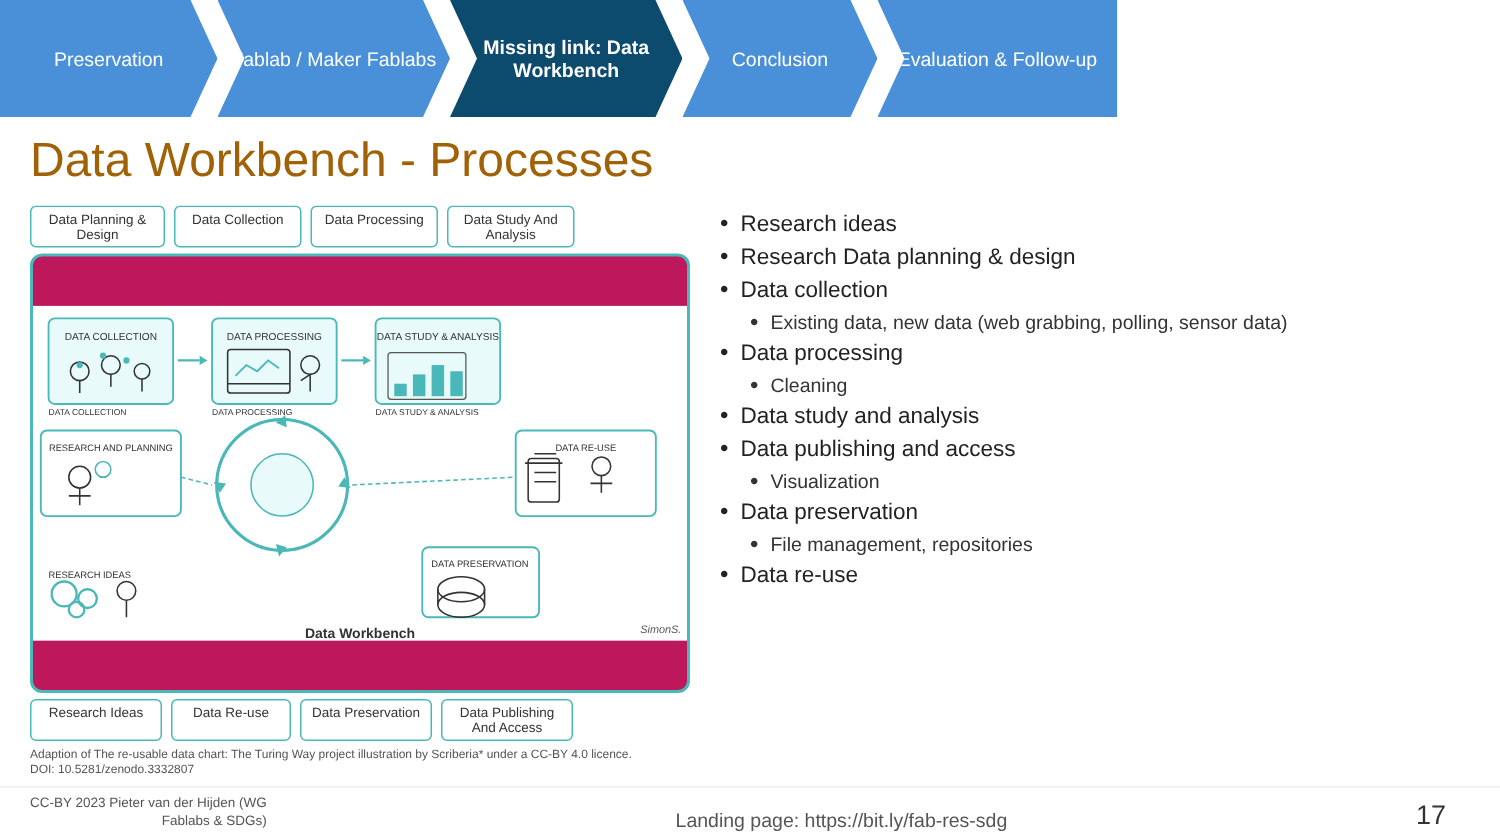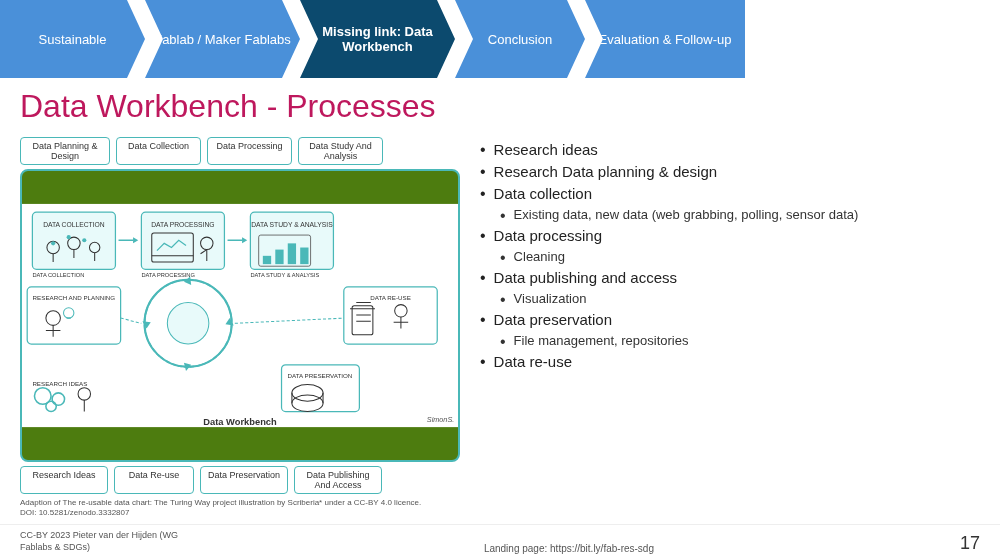--- a/index.html
+++ b/index.html
@@ -61,21 +61,21 @@
       flex: 1;
       display: flex;
       flex-direction: column;
       padding: 10px 20px 5px 20px;
       overflow: hidden;
     }
 
     .page-title {
       font-size: 32px;
       font-weight: 300;
-      color: #be185d;
+      color: #a16207;
       margin-bottom: 12px;
       flex-shrink: 0;
     }
 
     .content-area {
       display: flex;
       flex: 1;
       gap: 20px;
       overflow: hidden;
     }
@@ -103,21 +103,21 @@
       background: #fff;
     }
     .diagram-label-box.wide { width: 90px; }
     .diagram-label-box.med { width: 85px; }
 
     .diagram-main {
       border: 2px solid #4ab8b8;
       border-radius: 8px;
       flex: 1;
       position: relative;
-      background: #4d7c0f;
+      background: #be185d;
       display: flex;
       flex-direction: column;
       align-items: center;
       justify-content: center;
       overflow: hidden;
     }
 
     
     .svg-container {
       width: 100%;
@@ -173,47 +173,48 @@
       content: '•';
       margin-right: 8px;
       flex-shrink: 0;
     }
 
     
     .slide-footer {
       display: flex;
       justify-content: space-between;
       align-items: flex-end;
-      padding: 4px 20px 6px 20px;
+      padding: 4px 36px 6px 20px;
       flex-shrink: 0;
       border-top: 1px solid #eee;
+      text-align: right;
     }
     .footer-left {
       font-size: 9px;
       color: #555;
       line-height: 1.4;
     }
     .footer-center {
-      font-size: 10px;
+      font-size: 13px;
       color: #555;
     }
     .page-number {
       font-size: 18px;
       color: #333;
       font-weight: 400;
     }
   </style>
 </head>
 <body>
 
 <div class="slide">
 
   <div class="nav-bar">
     <div class="nav-item nav-item-1 inactive">
-      <span>Sustainable</span>
+      <span>Preservation</span>
     </div>
     <div class="nav-item nav-item-2 inactive">
       <span>Fablab / Maker Fablabs</span>
     </div>
     <div class="nav-item nav-item-4 active">
       <span>Missing link: Data Workbench</span>
     </div>
     <div class="nav-item nav-item-5 inactive">
       <span>Conclusion</span>
     </div>
@@ -375,20 +376,23 @@
           <li class="sub-item">
               <span>Existing data, new data (web grabbing, polling, sensor data)</span>
             </li>
           <li>
               <span>Data processing</span>
             </li>
           <li class="sub-item">
               <span>Cleaning</span>
             </li>
           <li>
+              <span>Data study and analysis</span>
+            </li>
+          <li>
               <span>Data publishing and access</span>
             </li>
           <li class="sub-item">
               <span>Visualization</span>
             </li>
           <li>
               <span>Data preservation</span>
             </li>
           <li class="sub-item">
               <span>File management, repositories</span>

